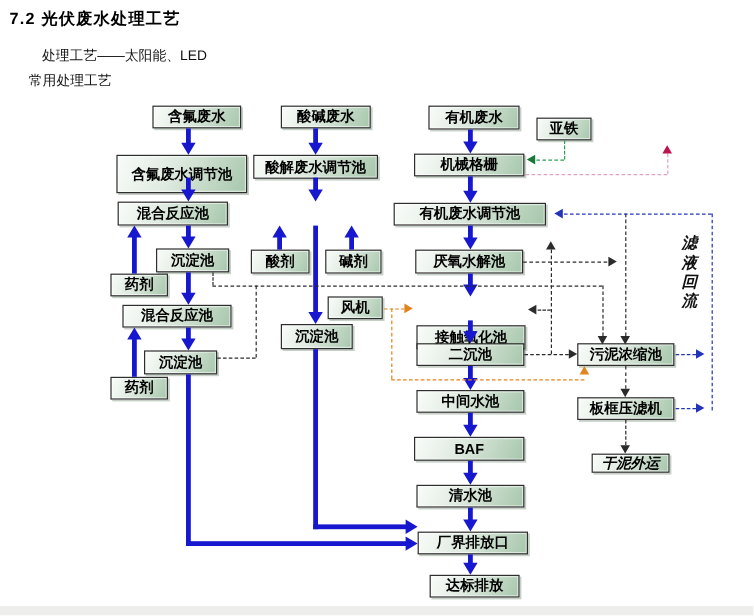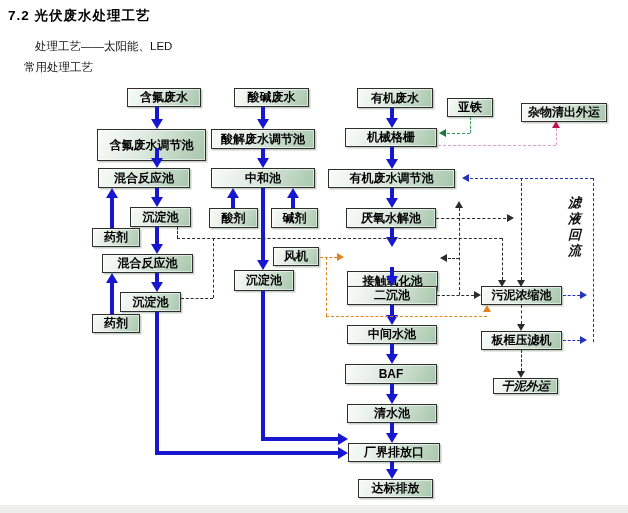--- a/index.html
+++ b/index.html
@@ -44,40 +44,38 @@
   <div class="n" style="left:97px;top:129px;width:109px;height:32px;">含氟废水调节池</div>
   <div class="n" style="left:98px;top:168px;width:92px;height:20px;">混合反应池</div>
   <div class="n" style="left:130px;top:207px;width:61px;height:20px;">沉淀池</div>
   <div class="n" style="left:92px;top:228px;width:48px;height:19px;">药剂</div>
   <div class="n" style="left:102px;top:254px;width:91px;height:19px;">混合反应池</div>
   <div class="n" style="left:120px;top:292px;width:61px;height:20px;">沉淀池</div>
   <div class="n" style="left:92px;top:314px;width:48px;height:19px;">药剂</div>
 
   <div class="n" style="left:234px;top:88px;width:75px;height:19px;">酸碱废水</div>
   <div class="n" style="left:211px;top:129px;width:104px;height:20px;">酸解废水调节池</div>
-  <div class="n" style="left:211px;top:168px;width:104px;height:20px;">中和池</div>
   <div class="n" style="left:209px;top:208px;width:49px;height:20px;">酸剂</div>
   <div class="n" style="left:271px;top:208px;width:47px;height:20px;">碱剂</div>
   <div class="n" style="left:234px;top:270px;width:60px;height:21px;">沉淀池</div>
   <div class="n" style="left:273px;top:247px;width:46px;height:19px;">风机</div>
 
   <div class="n" style="left:357px;top:88px;width:76px;height:20px;">有机废水</div>
   <div class="n" style="left:345px;top:128px;width:92px;height:19px;">机械格栅</div>
   <div class="n" style="left:328px;top:169px;width:127px;height:19px;">有机废水调节池</div>
   <div class="n" style="left:346px;top:208px;width:90px;height:20px;">厌氧水解池</div>
   <div class="n" style="left:347px;top:247px;width:91px;height:20px;margin-top:24px;">接触氧化池</div>
   <div class="n" style="left:347px;top:286px;width:90px;height:19px;">二沉池</div>
   <div class="n" style="left:347px;top:325px;width:90px;height:19px;">中间水池</div>
   <div class="n" style="left:345px;top:364px;width:92px;height:20px;">BAF</div>
   <div class="n" style="left:348px;top:443px;width:92px;height:19px;">厂界排放口</div>
   <div class="n" style="left:347px;top:404px;width:90px;height:19px;">清水池</div>
   <div class="n" style="left:358px;top:479px;width:75px;height:19px;">达标排放</div>
 
   <div class="n" style="left:447px;top:98px;width:46px;height:19px;">亚铁</div>
-  <div class="n" style="left:521px;top:103px;width:86px;height:19px;">杂物清出外运</div>
   <div class="n" style="left:481px;top:286px;width:81px;height:19px;">污泥浓缩池</div>
   <div class="n" style="left:481px;top:331px;width:81px;height:19px;">板框压滤机</div>
   <div class="n" style="left:493px;top:378px;width:65px;height:16px;font-style:italic;">干泥外运</div>
 
   <div class="vtext" style="left:567px;top:195px;font-style:italic;">滤液回流</div>
 
   <div class="vb" style="left:155px;top:107px;height:13px;"></div>
     <div class="tD cb" style="left:151px;top:119px;"></div>
   <div class="vb" style="left:155px;top:148px;height:11px;"></div>
     <div class="tD cb" style="left:151px;top:158px;"></div>

